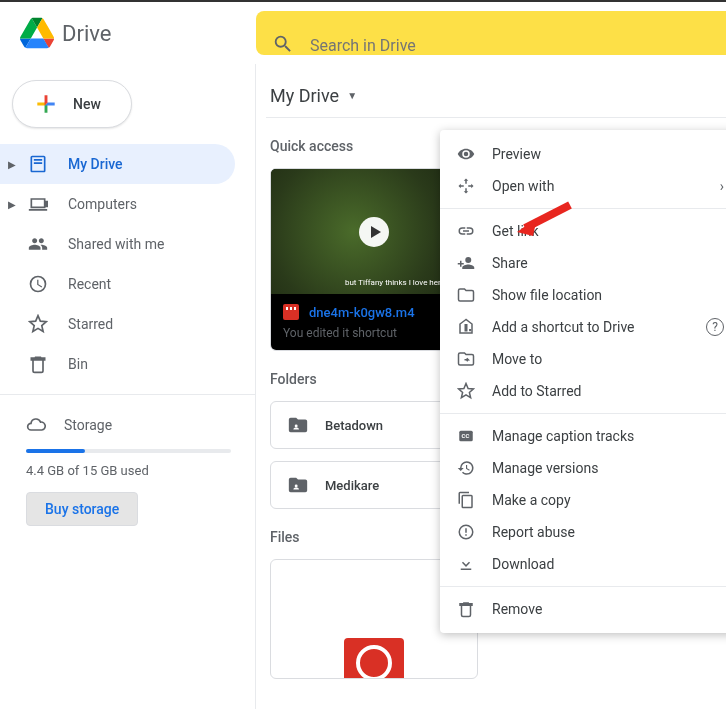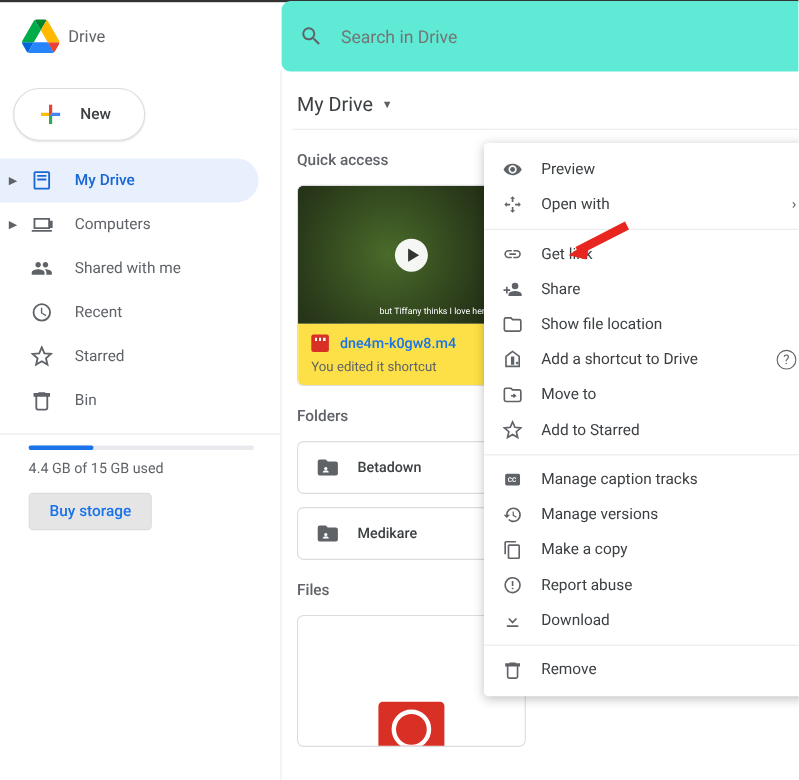--- a/index.html
+++ b/index.html
@@ -1,20 +1,20 @@
 <!DOCTYPE html>
 <html><head>
 <meta charset="utf-8">
 <style>
   * { box-sizing: border-box; margin: 0; padding: 0; font-family: 'Roboto', 'Helvetica Neue', Arial, sans-serif; }
   body { width: 726px; height: 709px; background: #fff; overflow: hidden; position: relative; }
   .topbar { height: 64px; display: flex; align-items: center; border-top: 2px solid #333; }
   .logo-area { display: flex; align-items: center; padding-left: 20px; width: 256px; }
-  .app-name { font-size: 15px; color: #5f6368; margin-left: 8px; }
-  .search-bar { flex: 1; height: 64px; background: #5eead4; border-radius: 8px 0 0 8px; display: flex; align-items: center; padding: 0 16px; margin-left: 0; }
+  .app-name { font-size: 22px; color: #5f6368; margin-left: 8px; }
+  .search-bar { flex: 1; height: 44px; background: #fde047; border-radius: 8px 0 0 8px; display: flex; align-items: flex-end; padding: 0 16px; margin-left: 0; }
   .search-bar input { border: none; background: transparent; font-size: 16px; color: #5f6368; outline: none; flex: 1; margin-left: 16px; }
   .layout { display: flex; height: calc(100% - 64px); }
   .sidebar { width: 256px; padding-top: 8px; border-right: 1px solid #e8eaed; }
   .new-btn { margin: 8px 0 16px 12px; height: 48px; width: 120px; border-radius: 24px; background: #fff; border: 1px solid #dadce0; box-shadow: 0 1px 2px rgba(0,0,0,0.1); display: flex; align-items: center; padding: 4px 20px; font-size: 14px; font-weight: 500; color: #3c4043; cursor: pointer; }
   .new-btn span.lbl { margin-left: 14px; }
   .nav-list { list-style: none; }
   .nav-item { height: 40px; display: flex; align-items: center; padding: 0 12px 0 8px; border-radius: 0 20px 20px 0; margin-right: 20px; cursor: pointer; color: #5f6368; font-size: 14px; }
   .nav-item.active { background: #e8f0fe; color: #1967d2; font-weight: 500; }
   .nav-item .caret { width: 12px; color: #5f6368; font-size: 10px; visibility: hidden; margin-right: 6px; }
   .nav-item.has-caret .caret { visibility: visible; }
@@ -33,21 +33,21 @@
   .crumb { display: flex; align-items: center; height: 44px; padding-left: 4px; border-bottom: 1px solid #e8eaed; color: #3c4043; font-size: 18px; }
   .crumb .tri { margin-left: 8px; font-size: 10px; color: #5f6368; }
   .section-title { color: #5f6368; font-size: 14px; font-weight: 500; margin: 20px 0 14px 4px; }
   .qa-card { width: 208px; border: 1px solid #dadce0; border-radius: 6px; overflow: hidden; margin-left: 4px; }
   .thumb { height: 125px; background: #1a3a1a; position: relative; display: flex; align-items: center; justify-content: center; }
   .thumb-overlay { position:absolute; inset:0; background: radial-gradient(circle at 40% 50%, #4a6b2a 0%, #2a3a1a 60%, #1a2410 100%); }
   .thumb-topbar { position:absolute; top:0; left:0; right:0; height:14px; background:#2a2a2a; }
   .play { width: 30px; height: 30px; background: rgba(255,255,255,0.95); border-radius: 50%; display: flex; align-items: center; justify-content: center; position: relative; z-index: 2; }
   .play::after { content: ''; border-left: 10px solid #333; border-top: 6px solid transparent; border-bottom: 6px solid transparent; margin-left: 3px; }
   .thumb-caption { position:absolute; bottom:6px; right:10px; font-size:8px; color:#fff; z-index:2; text-align:right; line-height:1.2; }
-  .qa-meta { background: #fde047; padding: 10px 12px; }
+  .qa-meta { background: #000000; padding: 10px 12px; }
   .qa-filename { display: flex; align-items: center; font-size: 13px; color: #1a73e8; font-weight: 500; }
   .qa-filename .vicon { width: 16px; height: 16px; background: #d93025; border-radius: 2px; margin-right: 10px; position: relative; }
   .qa-filename .vicon::after { content:''; position:absolute; top:3px; left:3px; right:3px; height:3px; background: repeating-linear-gradient(90deg,#fff 0 2px, transparent 2px 4px); }
   .qa-sub { font-size: 12px; color: #5f6368; margin-top: 6px; }
   .folder-card { width: 208px; height: 48px; border: 1px solid #dadce0; border-radius: 6px; display: flex; align-items: center; padding: 16px 16px; margin: 0 0 12px 4px; }
   .folder-card .ficon { margin-right: 16px; }
   .folder-card span.lbl { font-size: 13px; color: #3c4043; font-weight: 500; }
   .file-card { width: 208px; height: 120px; border: 1px solid #dadce0; border-radius: 6px; margin-left: 4px; display:flex; align-items:flex-end; justify-content:center; padding-bottom:0; background:#fff; overflow:hidden;}
   .file-card .red-sq { width:60px; height:50px; background:#d93025; border-radius:4px 4px 0 0; margin-bottom:-10px; display:flex; align-items:center; justify-content:center;}
   .file-card .red-sq::after { content:''; width:28px; height:28px; border:4px solid #fff; border-radius:50%; }
@@ -158,20 +158,28 @@
         <span class="icon">
             <svg width="20" height="20" viewBox="0 0 24 24">
               <path d="M6 7h12v13a2 2 0 01-2 2H8a2 2 0 01-2-2V7zm3-3h6l1 2H8l1-2zM4 5h16v2H4z" fill="none" stroke="#5f6368" stroke-width="2"></path>
             </svg>
           </span>
         <span>Bin</span>
       </li>
     </ul>
     <div class="divider"></div>
     <div class="storage-wrap">
+      <div class="storage-line">
+        <span class="icon">
+            <svg width="20" height="20" viewBox="0 0 24 24" fill="none" stroke="#5f6368" stroke-width="2">
+              <path d="M19 18H6a4 4 0 010-8 6 6 0 0111.5-1.5A4.5 4.5 0 0119 18z"></path>
+            </svg>
+          </span>
+        <span>Storage</span>
+      </div>
       <div class="storage-bar">
           <div class="storage-fill"></div>
         </div>
       <div class="storage-text">4.4 GB of 15 GB used</div>
       <button class="buy-btn">Buy storage</button>
     </div>
   </div>
 
   <div class="main">
     <div class="crumb">

